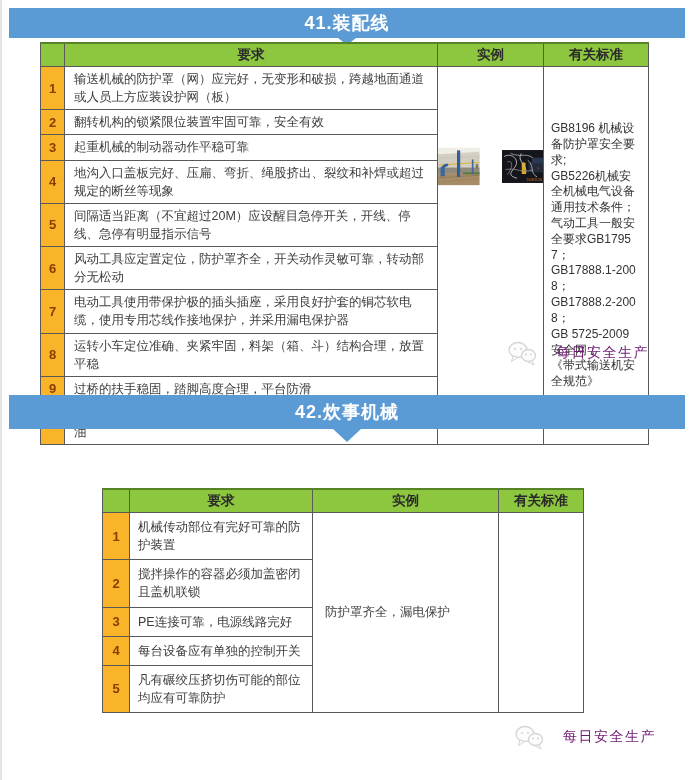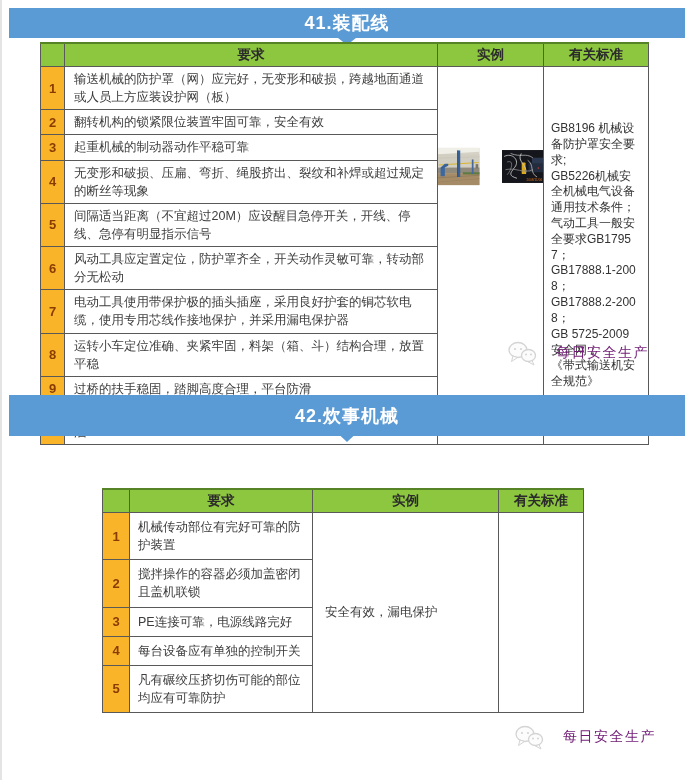--- a/index.html
+++ b/index.html
@@ -3,21 +3,21 @@
 <meta charset="utf-8">
 <style>
   * { margin:0; padding:0; box-sizing:border-box; }
   body { background:#ffffff; font-family:"Liberation Sans","DejaVu Sans",sans-serif; }
   .page { position:relative; width:689px; height:780px; background:#ffffff; overflow:hidden; border-left:2px solid #e4e4e4; }
 
   .banner { position:absolute; left:7px; width:676px; background:#5b9bd5; color:#ffffff;
             font-weight:bold; display:flex; align-items:center; justify-content:center;
             font-size:18px; letter-spacing:1px;text-align:center; }
   .banner1 { top:8px; height:30px; }
-  .banner2 { top:395px; height:41px; }
+  .banner2 { top:395px; height:34px; }
   .notch { position:absolute; left:50%; transform:translateX(-50%); width:0; height:0; }
   .notch1 { top:30px; border-left:9px solid transparent; border-right:9px solid transparent; border-top:7px solid #5b9bd5; }
   .notch2 { top:33px; border-left:15px solid transparent; border-right:15px solid transparent; border-top:14px solid #5b9bd5; }
 
   table { position:absolute; border-collapse:collapse; table-layout:fixed; background:#ffffff; }
   .t1 { left:38px; top:42px; width:608px; }
   .t2 { left:100px; top:488px; width:481px; }
   th, td { border:1px solid #595959; }
   thead th { background:#8dc63f; color:#2b2b2b; font-size:13.5px; font-weight:bold;
              padding:2px 0; height:20px; border-top:2px solid #578327; }
@@ -118,21 +118,21 @@
       <tr>
           <td class="num">2</td>
           <td class="req">翻转机构的锁紧限位装置牢固可靠，安全有效</td>
         </tr>
       <tr>
           <td class="num">3</td>
           <td class="req">起重机械的制动器动作平稳可靠</td>
         </tr>
       <tr>
           <td class="num">4</td>
-          <td class="req">无变形和破损、压扁、弯折、绳股挤出、裂纹和补焊或超过规定的断丝等现象</td>
+          <td class="req">地沟入口盖板完好、压扁、弯折、绳股挤出、裂纹和补焊或超过规定的断丝等现象</td>
         </tr>
       <tr>
           <td class="num">5</td>
           <td class="req">间隔适当距离（不宜超过20M）应设醒目急停开关，开线、停线、急停有明显指示信号</td>
         </tr>
       <tr>
           <td class="num">6</td>
           <td class="req">风动工具应定置定位，防护罩齐全，开关动作灵敏可靠，转动部分无松动</td>
         </tr>
       <tr>
@@ -171,21 +171,21 @@
         <th></th>
         <th>要求</th>
         <th>实例</th>
         <th>有关标准</th>
       </tr>
     </thead>
     <tbody>
       <tr>
         <td class="num">1</td>
         <td class="req">机械传动部位有完好可靠的防护装置</td>
-        <td class="example-text" rowspan="5">安全有效，漏电保护</td>
+        <td class="example-text" rowspan="5">防护罩齐全，漏电保护</td>
         <td class="standards" rowspan="5"></td>
       </tr>
       <tr>
           <td class="num">2</td>
           <td class="req">搅拌操作的容器必须加盖密闭且盖机联锁</td>
         </tr>
       <tr>
           <td class="num">3</td>
           <td class="req">PE连接可靠，电源线路完好</td>
         </tr>

